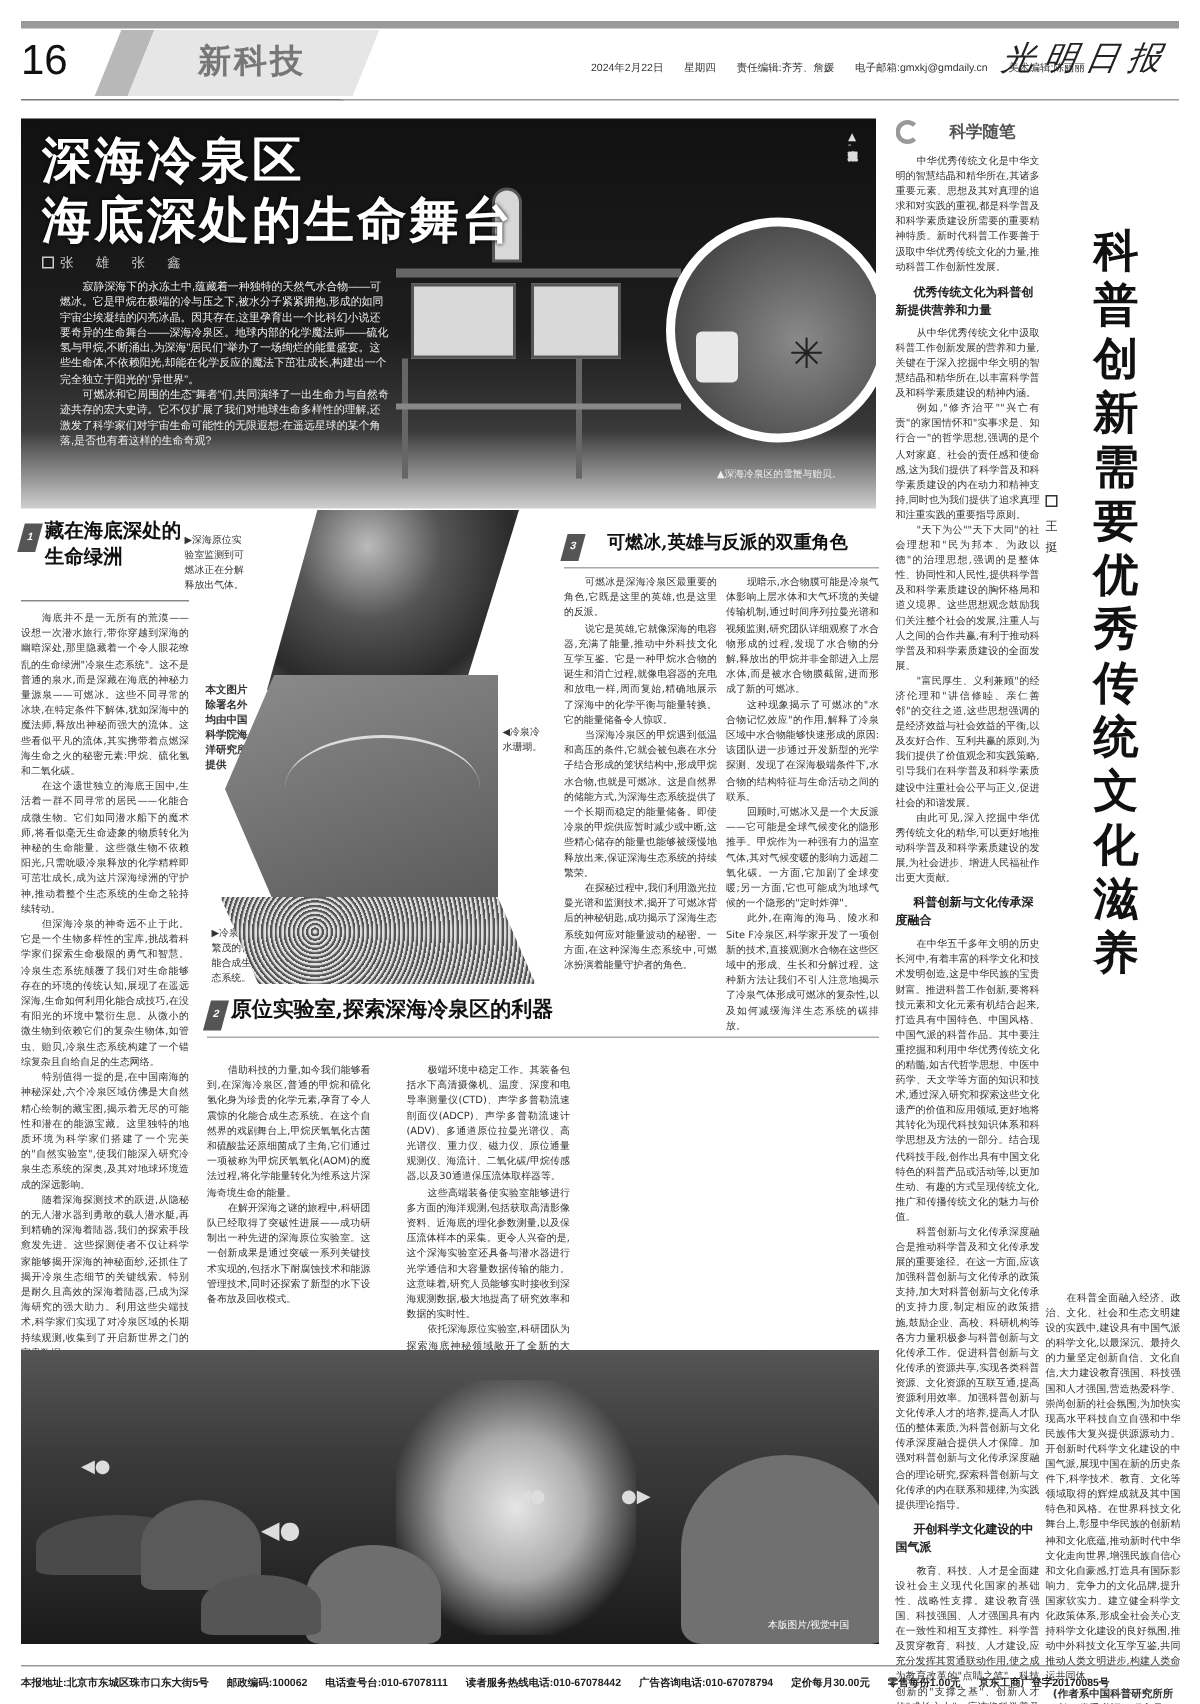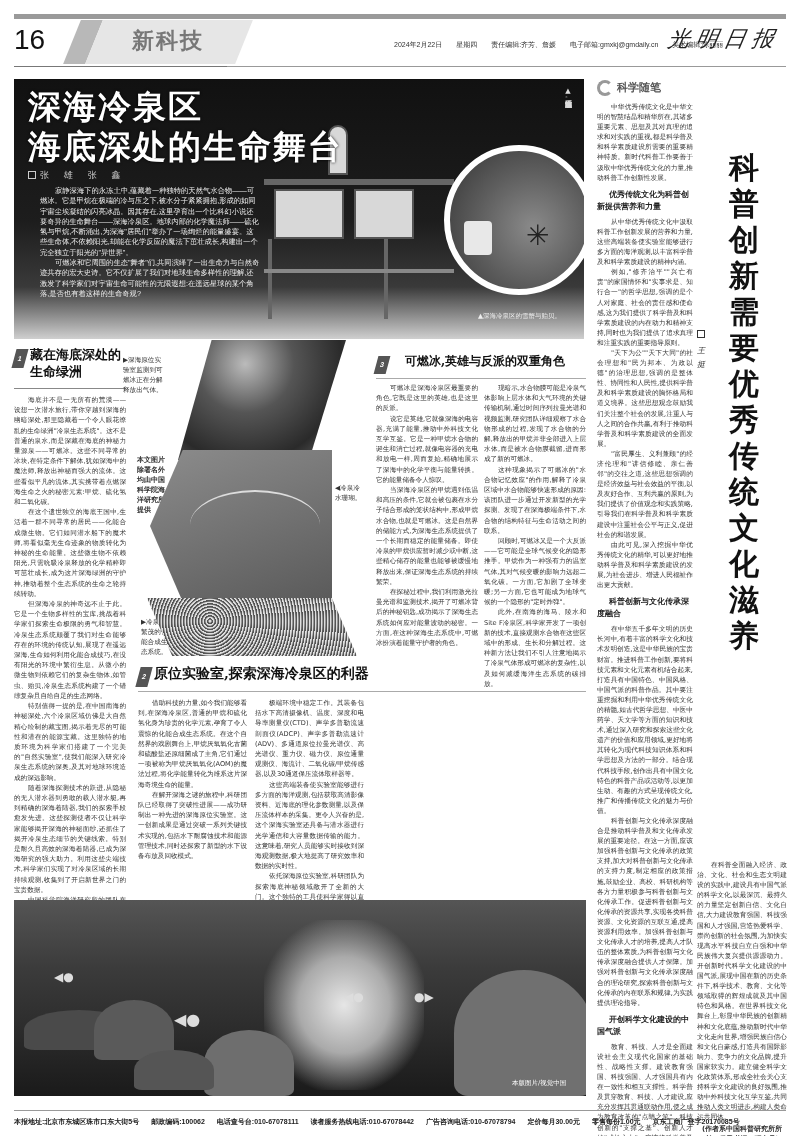--- a/index.html
+++ b/index.html
@@ -32,35 +32,35 @@
   .hero-intro p + p { margin-top: 0; }
   .hero-vcaption { position: absolute; left: 548px; top: 8px; width: 10px; color: #ddd; font-size: 7px; line-height: 8px; writing-mode: vertical-rl; }
   .hero-circle { position: absolute; left: 430px; top: 66px; width: 150px; height: 150px; border-radius: 50%; border: 6px solid #fff; background: radial-gradient(circle at 60% 55%, #8a8a8a 0%, #5d5d5d 50%, #333 100%); overflow: hidden; }
   .hero-circle .cup { position: absolute; left: 14px; top: 70px; width: 28px; height: 34px; background: #e8e8e8; border-radius: 4px; }
   .hero-circle .crab { position: absolute; left: 76px; top: 68px; font-size: 28px; color: #222; }
   .hero-circle-caption { position: absolute; left: 478px; top: 312px; color: #eee; font-size: 6.5px; }
 
   
   .essay-col { position: absolute; left: 597px; top: 80px; width: 96px; font-size: 6.7px; line-height: 10.1px; color: #333; }
   .essay-col2 { position: absolute; left: 697px; top: 580px; width: 90px; font-size: 6.7px; line-height: 10.1px; color: #333; }
-  .col-label { display: flex; align-items: center; gap: 4px; margin-bottom: 6px; }
+  .col-label { display: flex; align-items: center; gap: 20px; margin-bottom: 6px; }
   .col-label .logo { width: 16px; height: 16px; border: 3px solid #999; border-radius: 50%; border-right-color: transparent; }
   .col-label .txt { font-family: "DejaVu Sans", sans-serif; font-weight: bold; color: #555; font-size: 11px; }
   .essay-col p, .essay-col2 p { text-indent: 14px; text-align: justify; }
   .essay-sub { font-family: "DejaVu Sans", sans-serif; font-weight: bold; font-size: 8px; line-height: 12px; color: #222; margin: 6px 0 4px; text-indent: 12px; }
   .essay-title { position: absolute; left: 724px; top: 150px; width: 40px; font-family: "DejaVu Serif", serif; font-weight: bold; font-size: 30px; line-height: 36px; color: #111; text-align: center; }
-  .essay-author { position: absolute; left: 695px; top: 330px; width: 12px; font-size: 8px; line-height: 14px; color: #333; text-align: center; font-style: italic; }
+  .essay-author { position: absolute; left: 695px; top: 330px; width: 12px; font-size: 8px; line-height: 14px; color: #333; text-align: center; }
   .essay-author .sq { display: block; width: 8px; height: 8px; border: 1px solid #333; margin: 0 auto 6px; }
   .essay-sig { font-family: "DejaVu Sans", sans-serif; font-weight: bold; font-size: 7px; line-height: 10px; text-align: center; margin-top: 2px; }
 
   
   .sec-head { display: flex; align-items: flex-start; gap: 4px; font-family: "DejaVu Serif", serif; font-weight: bold; color: #111; }
   .sec-num { display: inline-block; background: #555; color: #fff; font-family: "Liberation Sans", sans-serif; font-size: 7px; padding: 1px 4px; transform: skewX(-15deg); margin-top: 3px; }
   .sec1 { position: absolute; left: 14px; top: 346px; width: 112px; }
-  .sec1 .sec-head { font-size: 13px; line-height: 17px; padding-bottom: 8px; border-bottom: 1px solid #888; }
+  .sec1 .sec-head { font-size: 13px; line-height: 17px; padding-bottom: 20px; border-bottom: 1px solid #888; }
   .body-text { font-family: "DejaVu Sans", sans-serif; font-size: 6.6px; line-height: 10.2px; color: #333; text-align: justify; }
   .body-text p { text-indent: 14px; }
   .sec1 .body-text { margin-top: 6px; }
 
   .photo-captions { position: absolute; left: 123px; top: 355px; width: 40px; font-size: 6.6px; line-height: 10px; color: #333; }
   .photo-credit { position: absolute; left: 137px; top: 455px; width: 30px; font-size: 7px; line-height: 10px; font-weight: bold; color: #333; font-family: "DejaVu Sans", sans-serif; }
   .cap3 { position: absolute; left: 141px; top: 617px; width: 30px; font-size: 6.6px; line-height: 10px; color: #333; }
   .cap2 { position: absolute; left: 335px; top: 483px; width: 30px; font-size: 6.6px; line-height: 10px; color: #333; }
 
   .hexphoto { position: absolute; background: #555; }
@@ -71,21 +71,21 @@
 
   
   .sec3 { position: absolute; left: 376px; top: 353px; width: 210px; }
   .sec3 .sec-head { font-size: 12px; line-height: 16px; padding-bottom: 4px; border-bottom: 1px solid #aaa; gap: 17px; }
   .sec3 .cols { display: flex; gap: 6px; margin-top: 4px; }
   .sec3 .cols .body-text { width: 102px; }
 
   
   .sec2 { position: absolute; left: 138px; top: 664px; width: 448px; }
   .sec2 .sec-head { font-size: 14px; line-height: 18px; padding-bottom: 4px; border-bottom: 1px solid #aaa; }
-  .sec2 .cols { display: flex; gap: 8px; margin-top: 6px; }
+  .sec2 .cols { display: flex; gap: 24px; margin-top: 16px; }
   .sec2 .cols .body-text { width: 109px; }
 
   
   .reef { position: absolute; left: 14px; top: 900px; width: 572px; height: 196px; background: linear-gradient(180deg, #555 0%, #3b3b3b 35%, #2a2a2a 70%, #1a1a1a 100%); overflow: hidden; }
   .reef .glow { position: absolute; left: 250px; top: 20px; width: 160px; height: 170px; background: radial-gradient(ellipse at center, #e6e6e6 0%, #aaa 40%, rgba(80,80,80,0) 75%); }
   .reef .coral { position: absolute; border-radius: 50% 50% 10% 10%; background: #6b6b6b; }
   .reef .fish { position: absolute; font-size: 12px; color: #ddd; }
   .reef-caption { position: absolute; left: 512px; top: 1079px; color: #fff; font-size: 6.5px; }
 
   
@@ -145,21 +145,21 @@
 </section>
 <div class="hero-circle-caption">▲深海冷泉区的雪蟹与贻贝。</div>
 
 <aside class="essay-col">
   <div class="col-label">
     <span class="logo"></span>
     <span class="txt">科学随笔</span>
   </div>
   <p>中华优秀传统文化是中华文明的智慧结晶和精华所在,其诸多重要元素、思想及其对真理的追求和对实践的重视,都是科学普及和科学素质建设所需要的重要精神特质。新时代科普工作要善于汲取中华优秀传统文化的力量,推动科普工作创新性发展。</p>
   <div class="essay-sub">优秀传统文化为科普创新提供营养和力量</div>
-  <p>从中华优秀传统文化中汲取科普工作创新发展的营养和力量,这些高端装备使实验室能够进行多方面的海洋观测,以丰富科学普及和科学素质建设的精神内涵。</p>
+  <p>从中华优秀传统文化中汲取科普工作创新发展的营养和力量,关键在于深入挖掘中华文明的智慧结晶和精华所在,以丰富科学普及和科学素质建设的精神内涵。</p>
   <p>例如,"修齐治平""兴亡有责"的家国情怀和"实事求是、知行合一"的哲学思想,强调的是个人对家庭、社会的责任感和使命感,这为我们提供了科学普及和科学素质建设的内在动力和精神支持,同时也为我们提供了追求真理和注重实践的重要指导原则。</p>
   <p>"天下为公""天下大同"的社会理想和"民为邦本、为政以德"的治理思想,强调的是整体性、协同性和人民性,提供科学普及和科学素质建设的胸怀格局和道义境界。这些思想观念鼓励我们关注整个社会的发展,注重人与人之间的合作共赢,有利于推动科学普及和科学素质建设的全面发展。</p>
   <p>"富民厚生、义利兼顾"的经济伦理和"讲信修睦、亲仁善邻"的交往之道,这些思想强调的是经济效益与社会效益的平衡,以及友好合作、互利共赢的原则,为我们提供了价值观念和实践策略,引导我们在科学普及和科学素质建设中注重社会公平与正义,促进社会的和谐发展。</p>
   <p>由此可见,深入挖掘中华优秀传统文化的精华,可以更好地推动科学普及和科学素质建设的发展,为社会进步、增进人民福祉作出更大贡献。</p>
   <div class="essay-sub">科普创新与文化传承深度融合</div>
   <p>在中华五千多年文明的历史长河中,有着丰富的科学文化和技术发明创造,这是中华民族的宝贵财富。推进科普工作创新,要将科技元素和文化元素有机结合起来,打造具有中国特色、中国风格、中国气派的科普作品。其中要注重挖掘和利用中华优秀传统文化的精髓,如古代哲学思想、中医中药学、天文学等方面的知识和技术,通过深入研究和探索这些文化遗产的价值和应用领域,更好地将其转化为现代科技知识体系和科学思想及方法的一部分。结合现代科技手段,创作出具有中国文化特色的科普产品或活动等,以更加生动、有趣的方式呈现传统文化,推广和传播传统文化的魅力与价值。</p>
   <p>科普创新与文化传承深度融合是推动科学普及和文化传承发展的重要途径。在这一方面,应该加强科普创新与文化传承的政策支持,加大对科普创新与文化传承的支持力度,制定相应的政策措施,鼓励企业、高校、科研机构等各方力量积极参与科普创新与文化传承工作。促进科普创新与文化传承的资源共享,实现各类科普资源、文化资源的互联互通,提高资源利用效率。加强科普创新与文化传承人才的培养,提高人才队伍的整体素质,为科普创新与文化传承深度融合提供人才保障。加强对科普创新与文化传承深度融合的理论研究,探索科普创新与文化传承的内在联系和规律,为实践提供理论指导。</p>
   <div class="essay-sub">开创科学文化建设的中国气派</div>
   <p>教育、科技、人才是全面建设社会主义现代化国家的基础性、战略性支撑。建设教育强国、科技强国、人才强国具有内在一致性和相互支撑性。科学普及贯穿教育、科技、人才建设,应充分发挥其贯通联动作用,使之成为教育改革的"点睛之笔"、科技创新的"支撑之基"、创新人才的"成长之力"。应该将科学普及与教育改革、科技创新和人才培养有机结合起来,做好科学教育加法,着力加强科学思维养成,弘扬科学精神和科学家精神,提高国家科技创新能力,促进教育现代化,培养高素质创新大军,形成推动高质量发展的倍增效应。要着力构建政府、社会、企业等协同推进的科学普及工作体系,带动教育、科技、人才工作的理念变革、制度创新、体系完善、机制优化、内容丰富、方法改进以及治理能力的现代化。要加强国家科普能力建设,以高质量科普助力统筹推进科技、教育、文化等领域改革发展,促进教育、科技、人才工作相互促进、共同提升,培养更多具备创新精神和实践能力的高素质科技人才,推动科技创新和科技成果的转化,打造新质生产力。</p>
 </aside>

